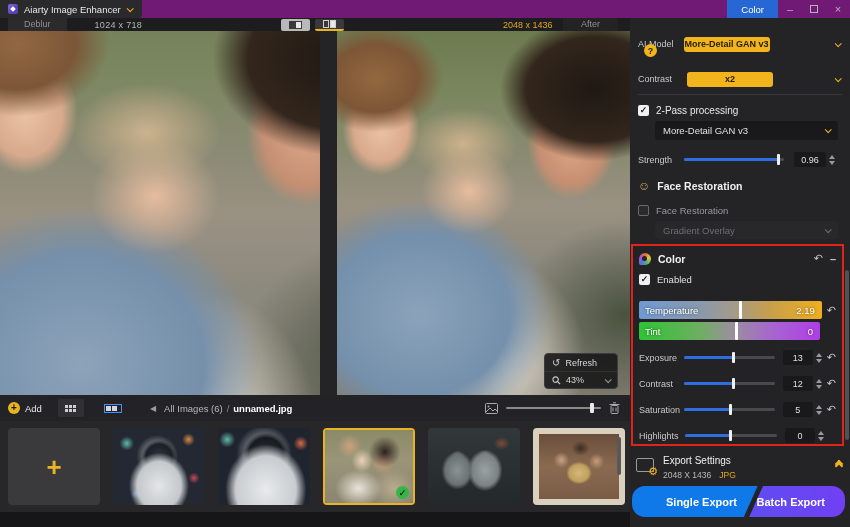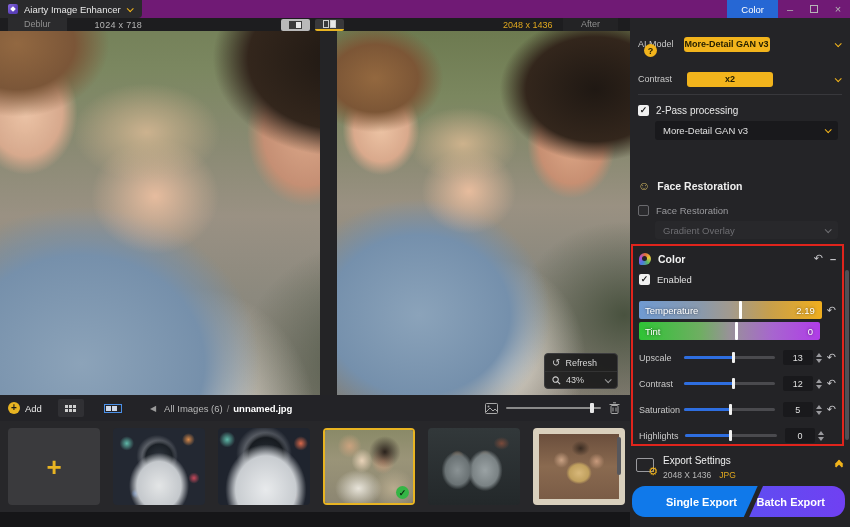--- a/index.html
+++ b/index.html
@@ -331,20 +331,32 @@
 
     <div class="prow" style="top:85px; height:14px; gap:7px;">
       <span class="cb cb-checked">✓</span>
       <span style="font-size:10px; color:#e8e8e8;">2-Pass processing</span>
     </div>
     <div class="dropdown" style="position:absolute; left:25px; right:12px; top:103px;">
       <span>More-Detail GAN  v3</span>
       <span class="chev chev-y"></span>
     </div>
 
+    <div class="prow" style="top:134px; height:15px;">
+      <span class="plabel">Strength</span>
+      <span class="slider-track" style="width:100px; margin-left:12px;">
+        <span class="slider-fill" style="width: 95%;"></span>
+        <span class="slider-handle" style="left: calc(95% - 2px);"></span>
+      </span>
+      <span class="valbox" style="margin-left:10px; min-width:32px;">0.96</span>
+      <span class="stepper">
+          <i class="st-up"></i>
+          <i class="st-dn"></i>
+        </span>
+    </div>
 
     <div class="prow" style="top:160px; height:16px; gap:7px;">
       <span class="face-icon">☺</span>
       <span class="section-title">Face Restoration</span>
     </div>
     <div class="prow" style="top:185px; height:14px; gap:7px;">
       <span class="cb cb-un"></span>
       <span style="font-size:9.5px; color:#9a9a9e;">Face Restoration</span>
     </div>
     <div class="dropdown disabled" style="position:absolute; left:25px; right:12px; top:203px; height:18px;">
@@ -375,21 +387,21 @@
 
       <div class="cbrow" style="top:76px; height:18px;">
         <span class="grad-bar grad-tint" style="margin-right:16px;">
           <span class="grad-label">Tint</span>
           <span class="grad-value">0</span>
           <span class="grad-handle" style="left: calc(54% - 2px);"></span>
         </span>
       </div>
 
       <div class="cbrow" style="top:104px; height:15px;">
-        <span class="plabel" style="width:46px;">Upscale</span>
+        <span class="plabel" style="width:46px;">Exposure</span>
         <span class="slider-track" style="width:92px;">
             <span class="slider-fill" style="width: 55%;"></span>
             <span class="slider-handle" style="left: calc(55% - 2px);"></span>
           </span>
         <span class="valbox" style="margin-left:8px;">13</span>
         <span class="stepper">
             <i class="st-up"></i>
             <i class="st-dn"></i>
           </span>
         <span class="undo-glyph" style="margin-left:5px;">↶</span>

